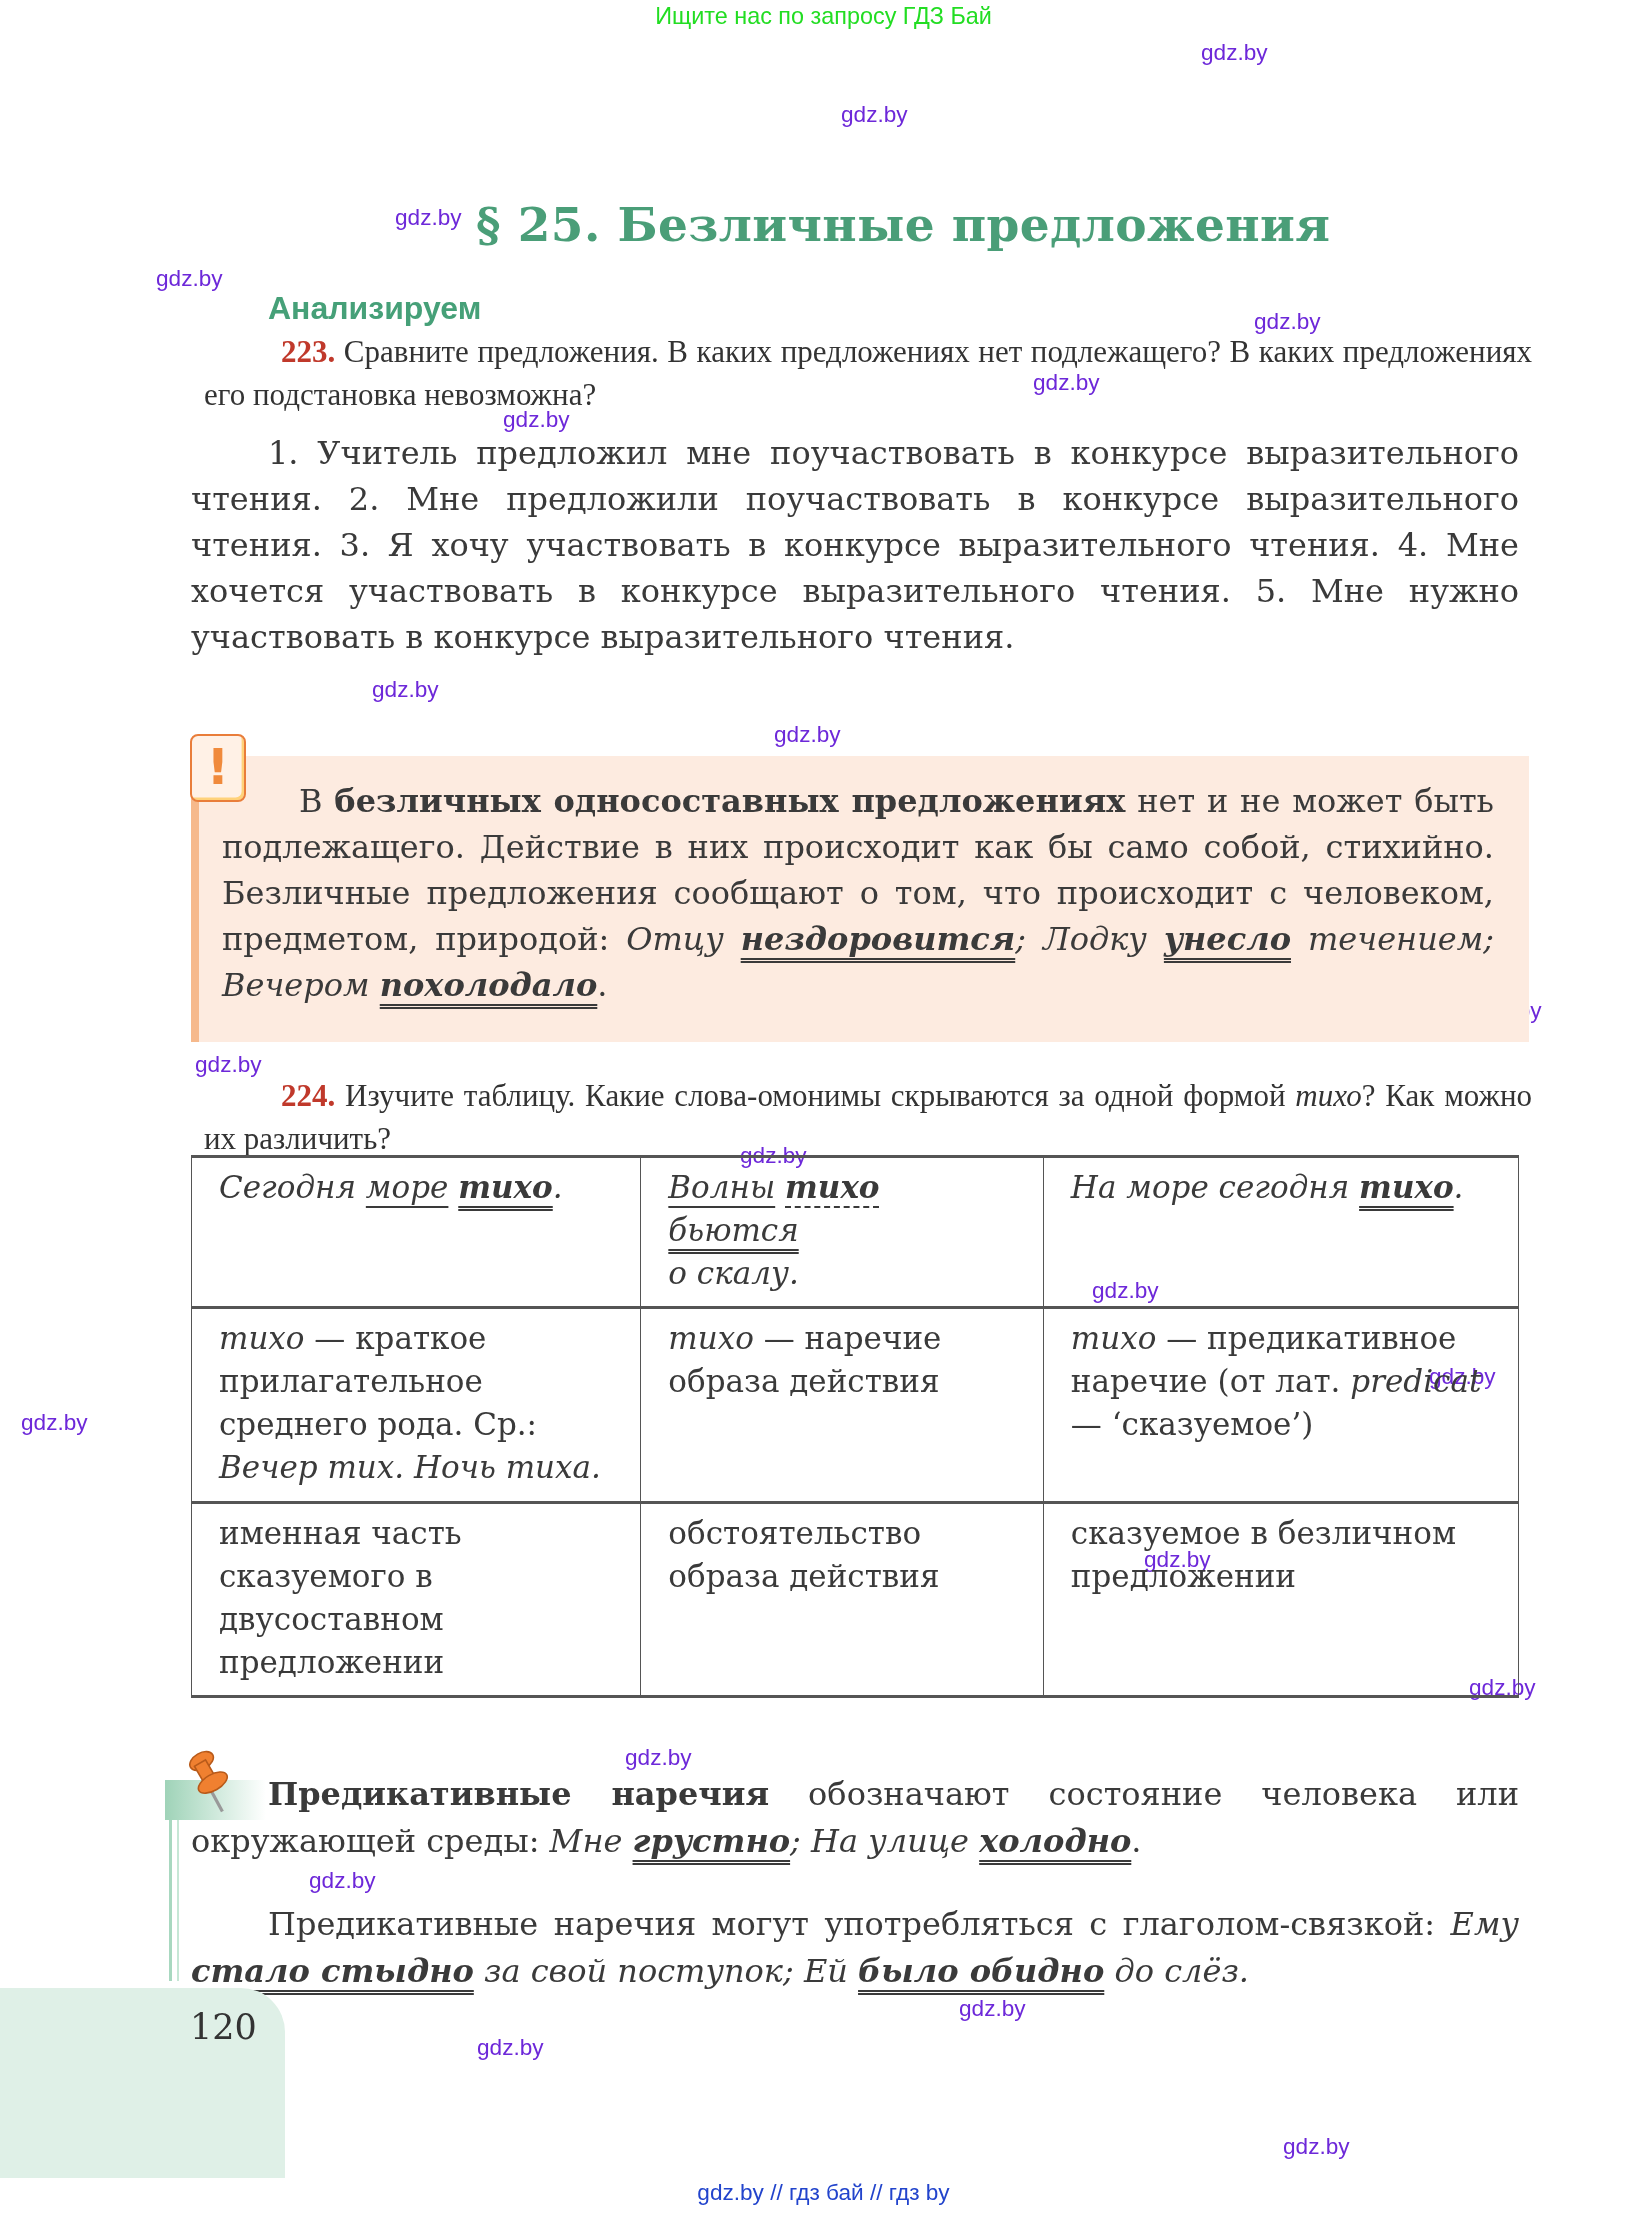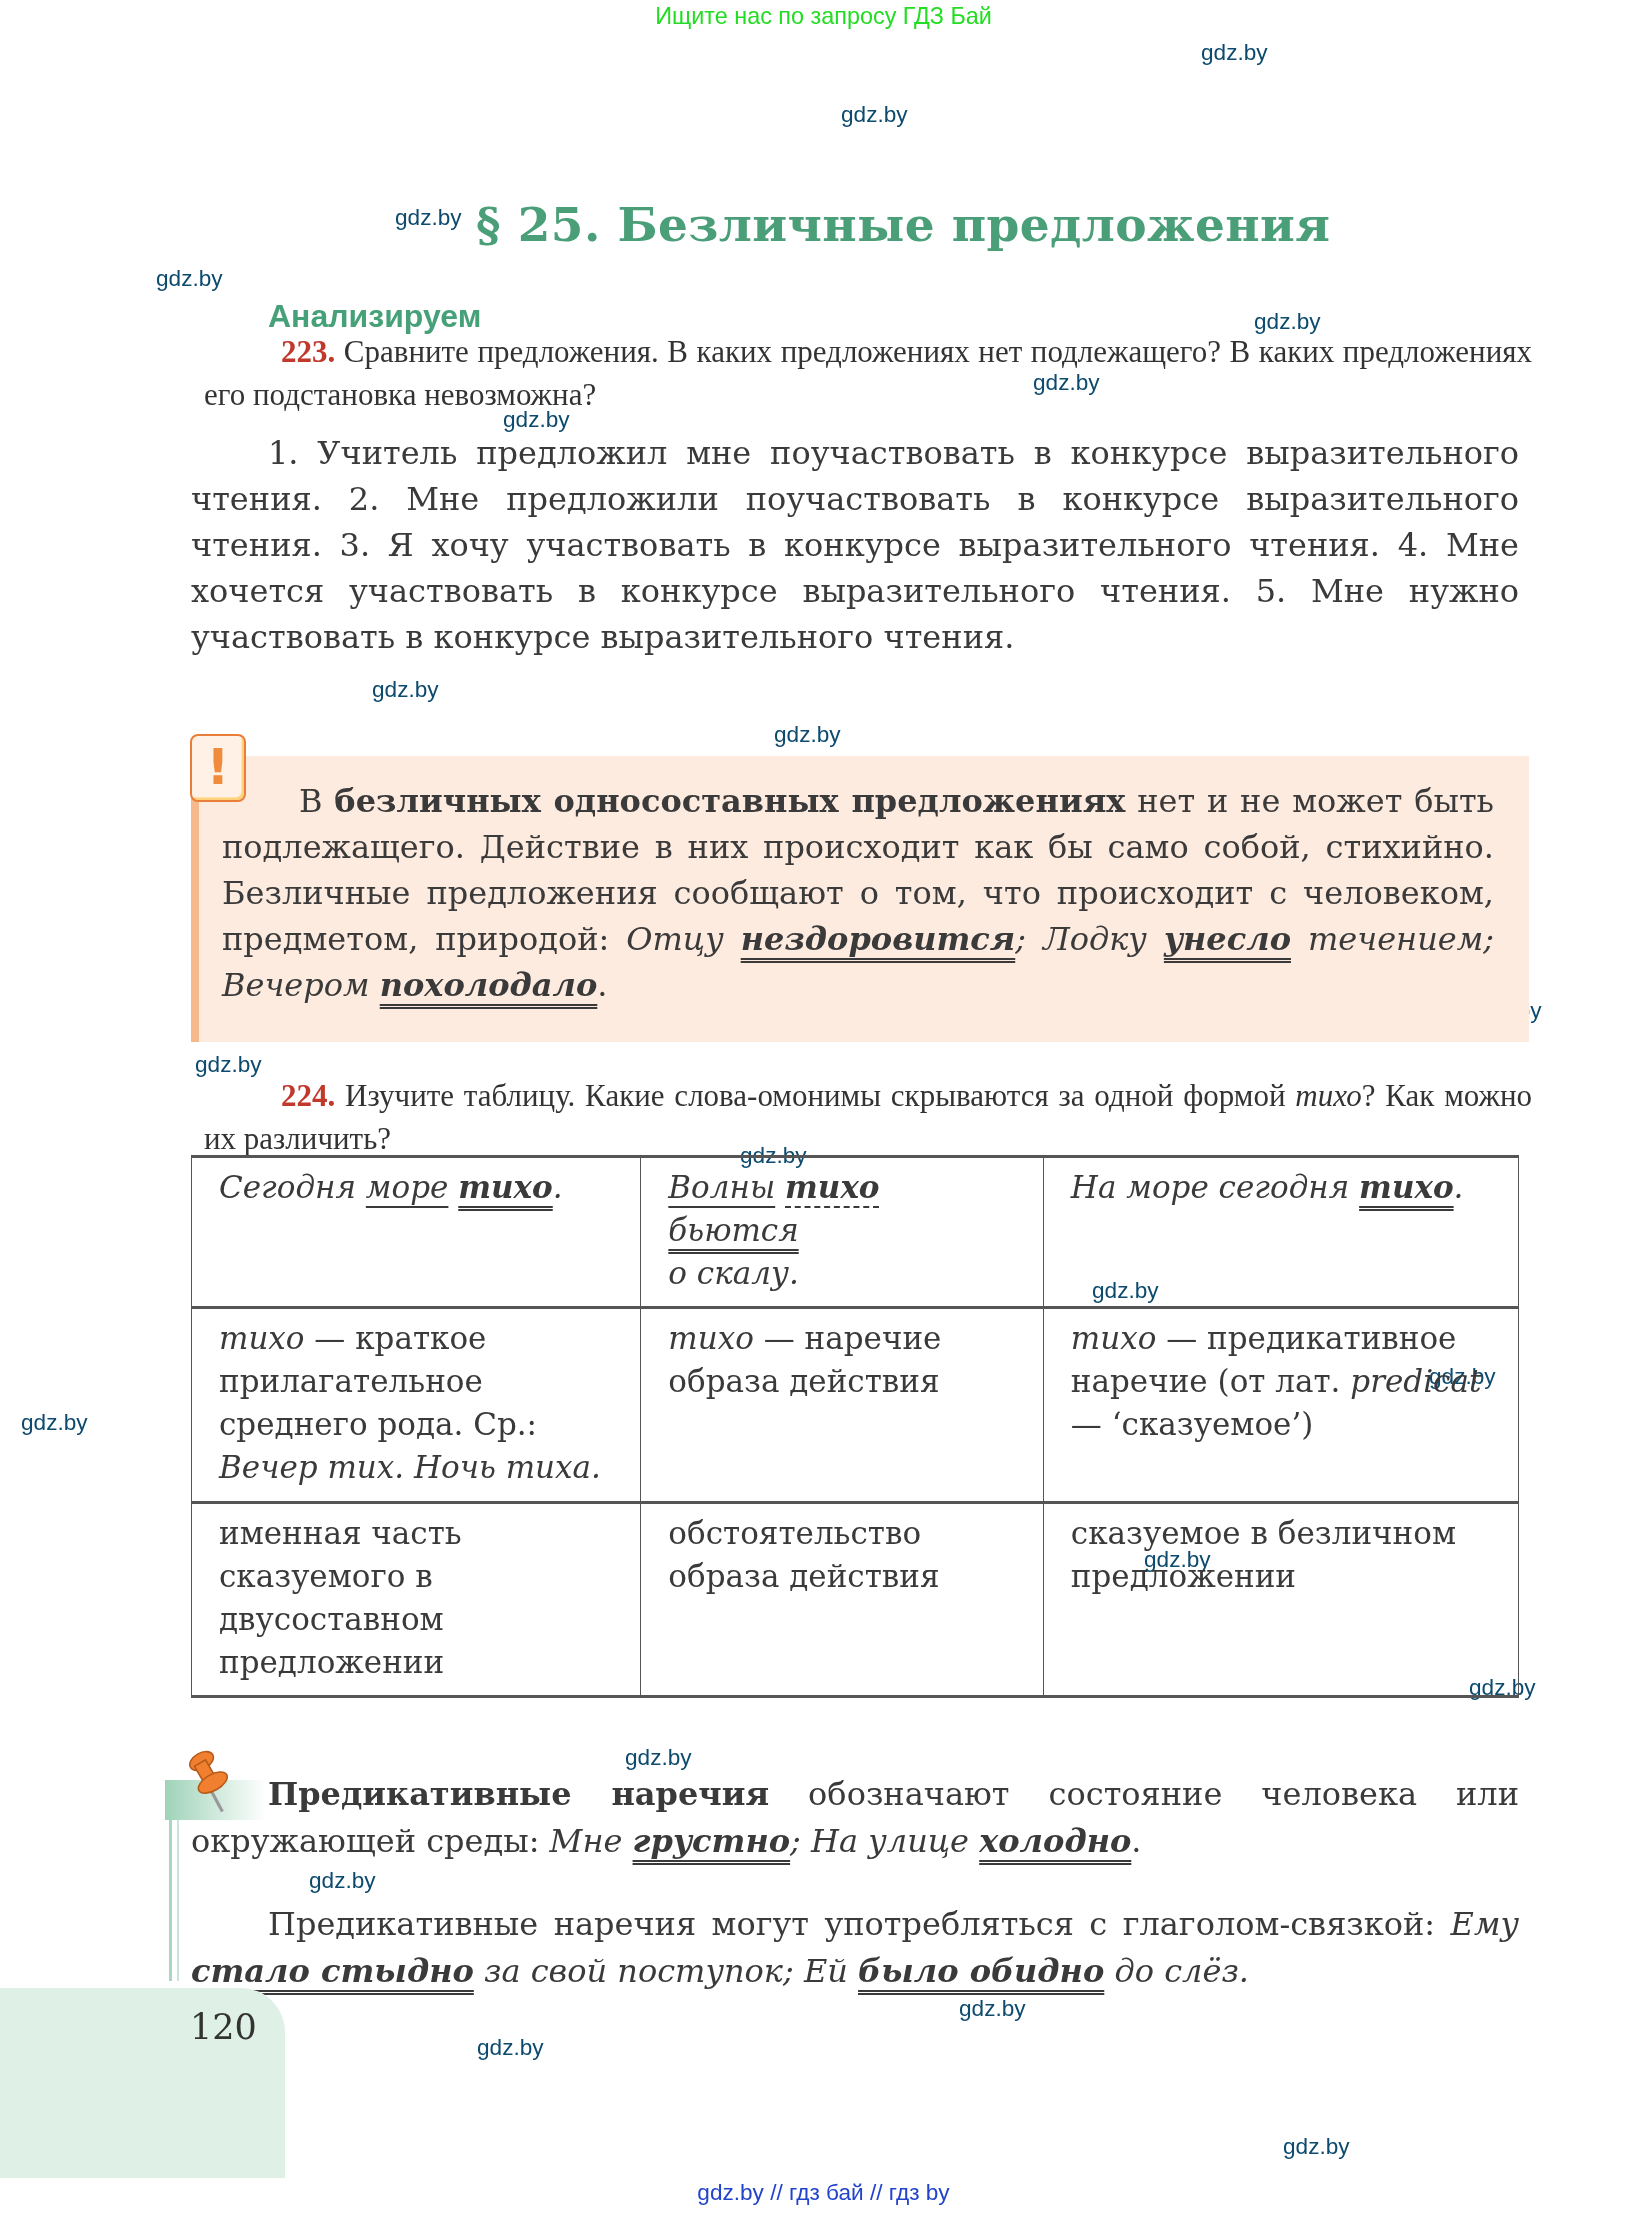--- a/index.html
+++ b/index.html
@@ -1,25 +1,25 @@
 <!DOCTYPE html>
 <html style="font-size:13px"><head>
 <meta charset="utf-8">
 <style>
   html, body { margin:0; padding:0; }
   body { width:1647px; height:2216px; position:relative; background:#ffffff; overflow:hidden;
          font-family:"DejaVu Serif", serif; color:#333333; }
   .abs { position:absolute; }
-  .wm { position:absolute; font-family:"Liberation Sans", sans-serif; font-size:22.6px; color:#0c4a6e; white-space:nowrap; }
+  .wm { position:absolute; font-family:"Liberation Sans", sans-serif; font-size:22.6px; color:#6d28d9; white-space:nowrap; }
   .top-banner { position:absolute; left:0; width:1647px; top:3.2px; text-align:center;
                 font-family:"Liberation Sans", sans-serif; font-size:23.4px; color:#22dd22; }
   .title { position:absolute; left:476px; top:197px; font-family:"DejaVu Serif", serif; font-weight:bold;
            font-size:47px; color:#4a9e78; white-space:nowrap; letter-spacing:0.4px; }
   .section-label { position:absolute; left:268px; top:290px; font-family:"Liberation Sans", sans-serif;
-                   font-weight:bold; font-size:32px; color:#46a078;margin-top:8px; }
+                   font-weight:bold; font-size:32px; color:#46a078; }
   .task { position:absolute; left:204px; width:1328px; font-family:Liberation Serif, serif;
           font-size:31px; line-height:43px; color:#333; text-align:justify; }
   .task .num { color:#c0392b; font-weight:bold; }
   .task .first { display:inline-block; width:77px; }
   .serif-block { position:absolute; font-family:"DejaVu Serif", serif; font-size:32px; line-height:46px;
                  color:#3a3a3a; text-align:justify; }
   .rule-box { position:absolute; left:191px; top:756px; width:1330px; height:286px; background:#fdebe0;
               border-left:8.9px solid #f6b98c; }
   .excl { position:absolute; left:190px; top:734px; width:52px; height:64px; border:2.4px solid #e97d3a;
           border-radius:8px; background:#fff1e6; box-shadow: inset -2.4px -2.4px 0 #ffd27a; }

